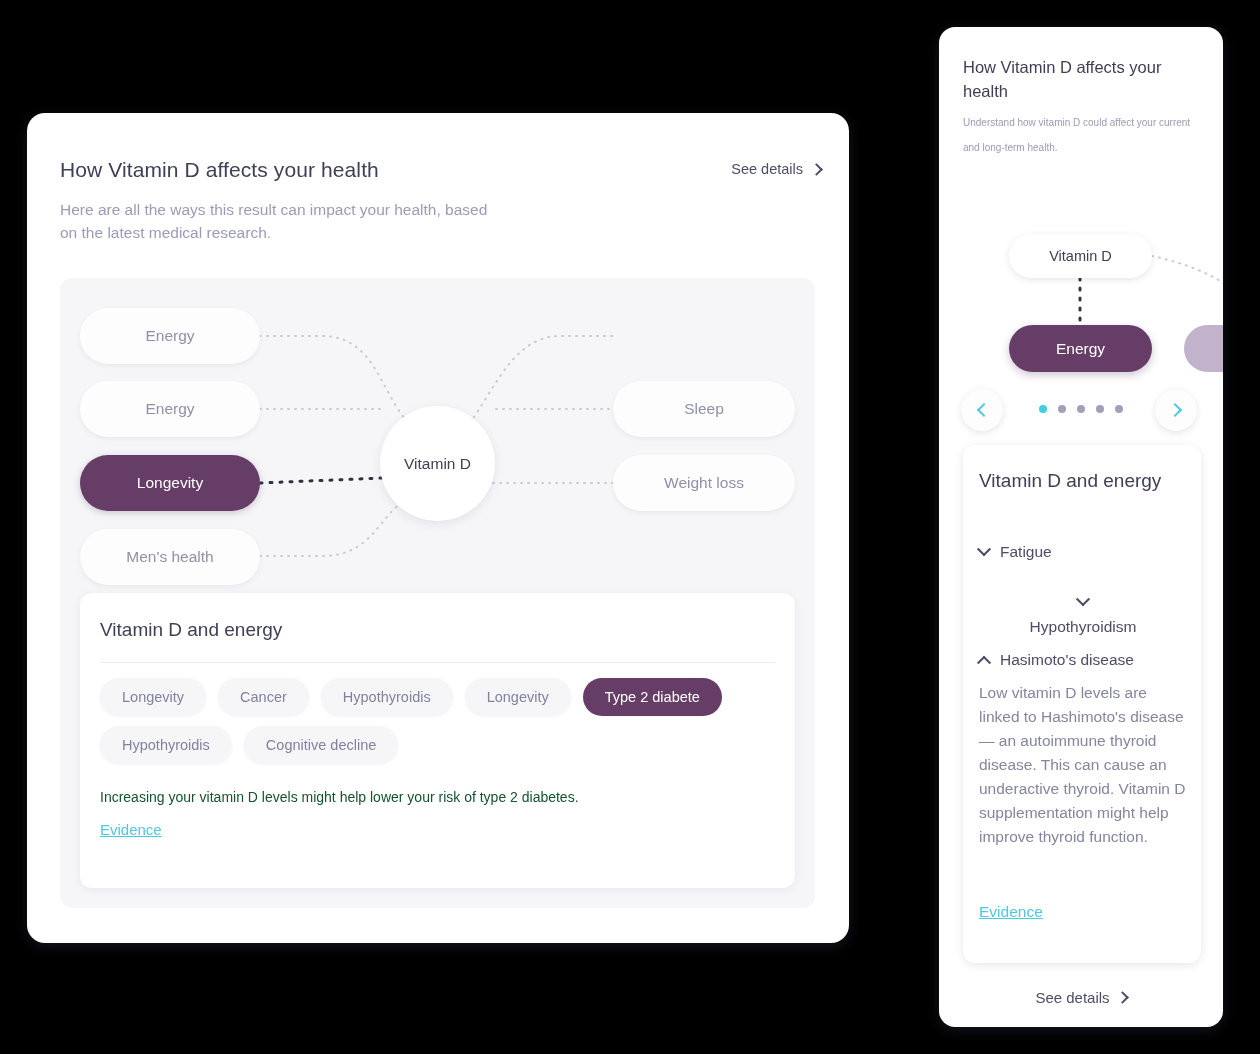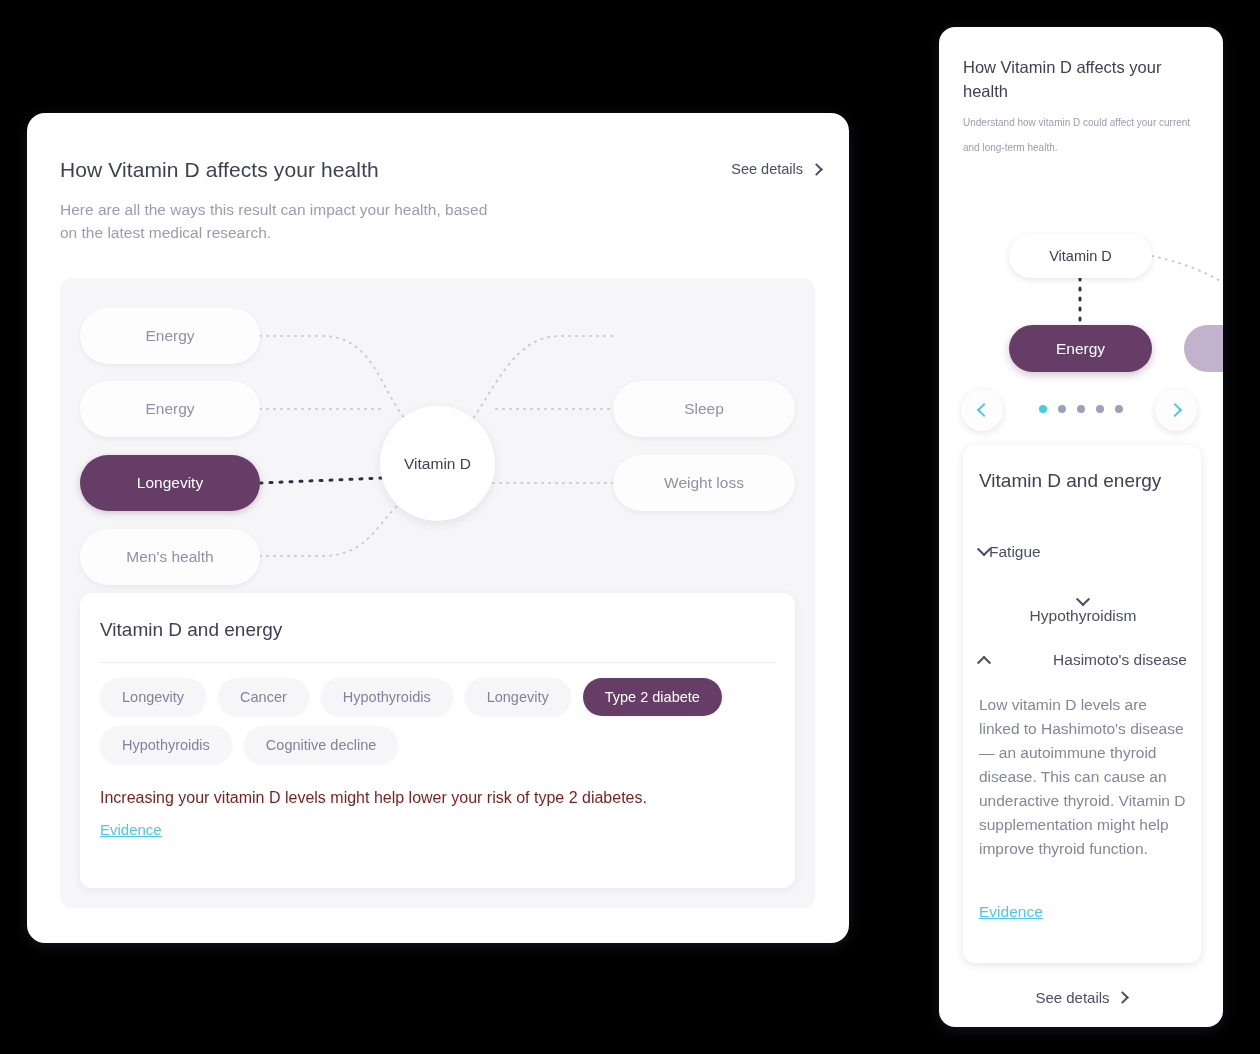--- a/index.html
+++ b/index.html
@@ -103,21 +103,21 @@
     height: 38px; padding: 0 22px;
     display: flex; align-items: center; justify-content: center;
     border-radius: 19px;
     background: #f6f6f9; color: #80839c; font-size: 14.5px;
     cursor: pointer;
     box-shadow: 0 1px 3px rgba(60,60,90,0.05);
   }
   .tag.sel { background: #663d66; color: #ffffff; justify-content: flex-end; }
   .detail-text {
     position: absolute; left: 20px; top: 196px; right: 20px;
-    font-size: 16px; color: #7f1d1d;
+    font-size: 14px; color: #14532d;
   }
   .evidence {
     position: absolute; left: 20px; top: 228px;
     font-size: 15px; color: #4ec8e0;
     text-decoration: underline; cursor: pointer;
   }
 
   
   .mobile {
     position: absolute; left: 939px; top: 27px;
@@ -183,34 +183,34 @@
   .m-card {
     position: absolute; left: 24px; top: 418px;
     width: 238px; height: 518px;
     background: #ffffff; border-radius: 12px;
     box-shadow: 0 2px 9px rgba(60,60,90,0.13);
   }
   .m-card-title {
     position: absolute; left: 16px; top: 22px; width: 190px;
     font-size: 19px; line-height: 27px; color: #3e4156;
   }
-  .acc { position: absolute; left: 16px; right: 14px; display: flex; align-items: center; cursor: pointer; }
+  .acc { position: absolute; left: 16px; right: 14px; display: flex; align-items: center; gap: 11px; cursor: pointer; }
   .acc-label { font-size: 15.5px; color: #4b4e66; }
   .chev-acc {
     width: 10px; height: 10px; flex: none;
     border-right: 2px solid #4b4e66;
     border-bottom: 2px solid #4b4e66;
   }
   .chev-acc.down { transform: rotate(45deg) translate(-2px,-2px); }
   .chev-acc.up   { transform: rotate(-135deg) translate(-2px,-2px); }
   .acc1 { top: 98px; }
   .acc2 { top: 152px; flex-direction: column; }
-  .acc3 { top: 206px; justify-content: space-between; }
+  .acc3 { top: 206px; }
   .m-body {
-    position: absolute; left: 16px; top: 248px; width: 208px;
+    position: absolute; left: 16px; top: 236px; width: 208px;
     font-size: 15.5px; line-height: 24px; color: #83869d;
   }
   .m-evidence {
     position: absolute; left: 16px; top: 458px;
     font-size: 15.5px; color: #4ec8e0; text-decoration: underline; cursor: pointer;
   }
   .m-see {
     position: absolute; left: 0; right: 0; top: 962px;
     display: flex; align-items: center; justify-content: center; gap: 8px;
     font-size: 15px; color: #4b4e66; cursor: pointer;

